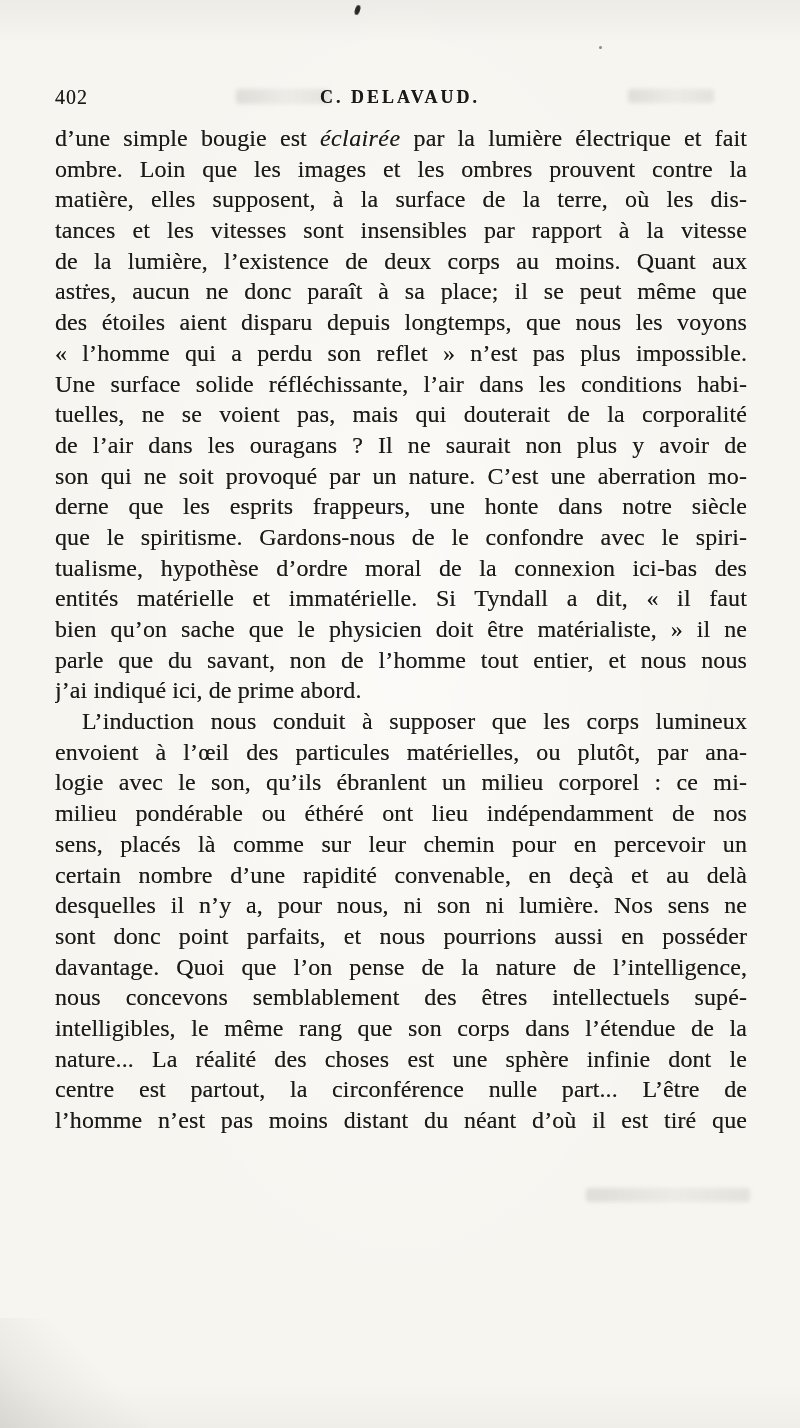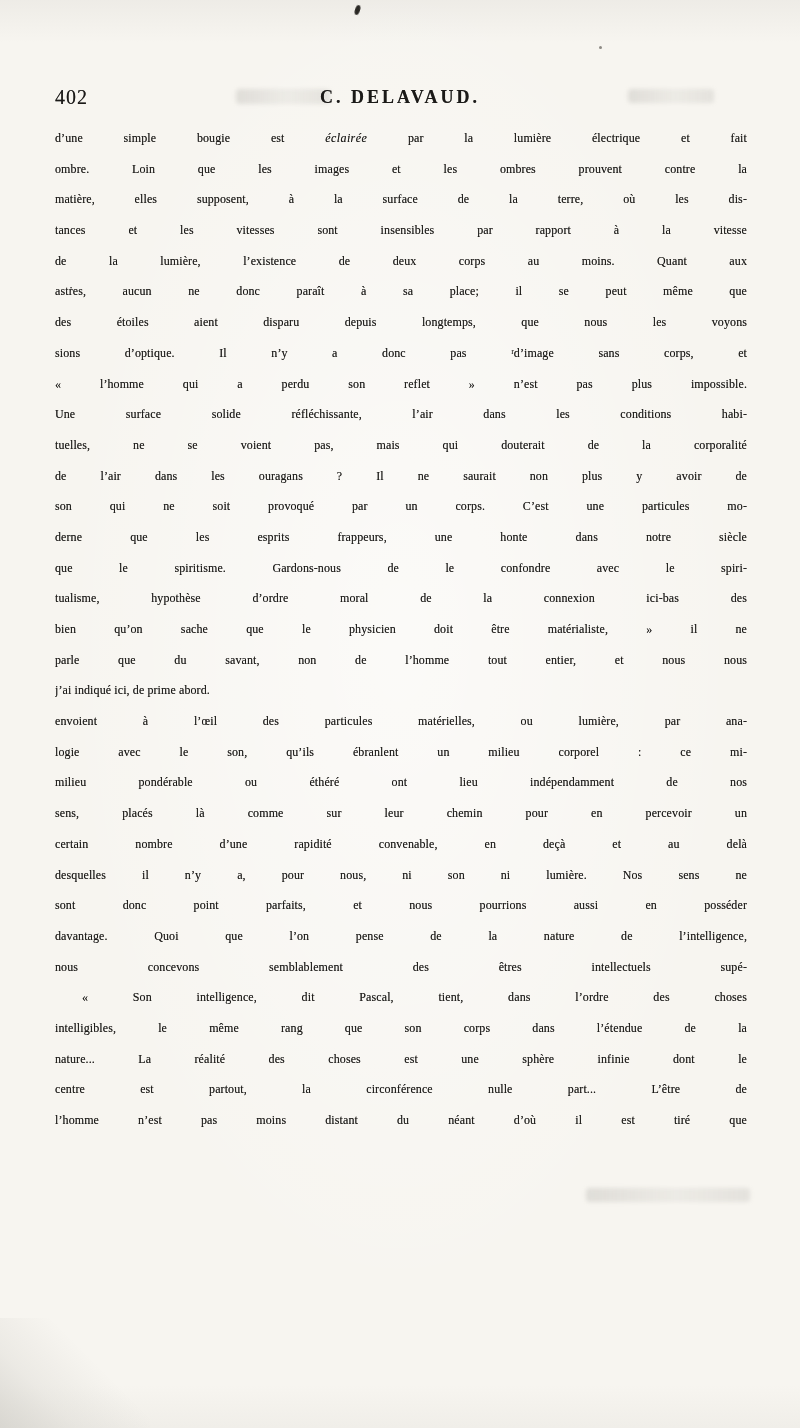--- a/index.html
+++ b/index.html
@@ -31,21 +31,21 @@
     text-shadow:0 0 .5px rgba(20,20,20,.6);
   }
   .author{
     position:absolute;left:0;right:0;top:1px;text-align:center;
     font-size:18px;letter-spacing:3px;font-weight:700;
     text-shadow:0 0 .5px rgba(20,20,20,.5);
   }
   
   .body-text{
     position:absolute;top:123px;left:55px;width:692px;
-    font-size:12px;line-height:30.7px;
+    font-size:24px;line-height:30.7px;
     text-shadow:0 0 .6px rgba(25,24,22,.55);
     letter-spacing:.1px;
   }
   .line{
     text-align:justify;
     text-align-last:justify;
     height:30.7px;overflow:hidden;
   }
   .line.endline{text-align-last:left;}
   .line.indent{text-indent:27px;}
@@ -85,46 +85,46 @@
 
   <main class="body-text">
       <div>
         <div class="line">d’une simple bougie est <i>éclairée</i> par la lumière électrique et fait</div>
         <div class="line">ombre. Loin que les images et les ombres prouvent contre la</div>
         <div class="line">matière, elles supposent, à la surface de la terre, où les dis-</div>
         <div class="line">tances et les vitesses sont insensibles par rapport à la vitesse</div>
         <div class="line">de la lumière, l’existence de deux corps au moins. Quant aux</div>
         <div class="line">astṙes, aucun ne donc paraît à sa place; il se peut même que</div>
         <div class="line">des étoiles aient disparu depuis longtemps, que nous les voyons</div>
-        <div class="line">sions d’optique. Il n’y a donc pas ʳd’image sans corps, et</div>
         <div class="line">« l’homme qui a perdu son reflet » n’est pas plus impossible.</div>
         <div class="line">Une surface solide réfléchissante, l’air dans les conditions habi-</div>
         <div class="line">tuelles, ne se voient pas, mais qui douterait de la corporalité</div>
         <div class="line">de l’air dans les ouragans ? Il ne saurait non plus y avoir de</div>
-        <div class="line">son qui ne soit provoqué par un corps. C’est une particules mo-</div>
+        <div class="line">son qui ne soit provoqué par un nature. C’est une aberration mo-</div>
         <div class="line">derne que les esprits frappeurs, une honte dans notre siècle</div>
         <div class="line">que le spiritisme. Gardons-nous de le confondre avec le spiri-</div>
         <div class="line">tualisme, hypothèse d’ordre moral de la connexion ici-bas des</div>
+        <div class="line">entités matérielle et immatérielle. Si Tyndall a dit, « il faut</div>
         <div class="line">bien qu’on sache que le physicien doit être matérialiste, » il ne</div>
         <div class="line">parle que du savant, non de l’homme tout entier, et nous nous</div>
         <div class="line endline">j’ai indiqué ici, de prime abord.</div>
       </div>
       <div>
-        <div class="line">envoient à l’œil des particules matérielles, ou lumière, par ana-</div>
+        <div class="line indent">L’induction nous conduit à supposer que les corps lumineux</div>
+        <div class="line">envoient à l’œil des particules matérielles, ou plutôt, par ana-</div>
         <div class="line">logie avec le son, qu’ils ébranlent un milieu corporel : ce mi-</div>
         <div class="line">milieu pondérable ou éthéré ont lieu indépendamment de nos</div>
         <div class="line">sens, placés là comme sur leur chemin pour en percevoir un</div>
         <div class="line">certain nombre d’une rapidité convenable, en deçà et au delà</div>
         <div class="line">desquelles il n’y a, pour nous, ni son ni lumière. Nos sens ne</div>
         <div class="line">sont donc point parfaits, et nous pourrions aussi en posséder</div>
         <div class="line">davantage. Quoi que l’on pense de la nature de l’intelligence,</div>
         <div class="line">nous concevons semblablement des êtres intellectuels supé-</div>
       </div>
       <div>
-        <div class="line indent">« Son intelligence, dit Pascal, tient, dans l’ordre des choses</div>
         <div class="line">intelligibles, le même rang que son corps dans l’étendue de la</div>
         <div class="line">nature... La réalité des choses est une sphère infinie dont le</div>
         <div class="line">centre est partout, la circonférence nulle part... L’être de</div>
         <div class="line">l’homme n’est pas moins distant du néant d’où il est tiré que</div>
       </div>
     </main>
 
 </div>
 
 </body></html>

